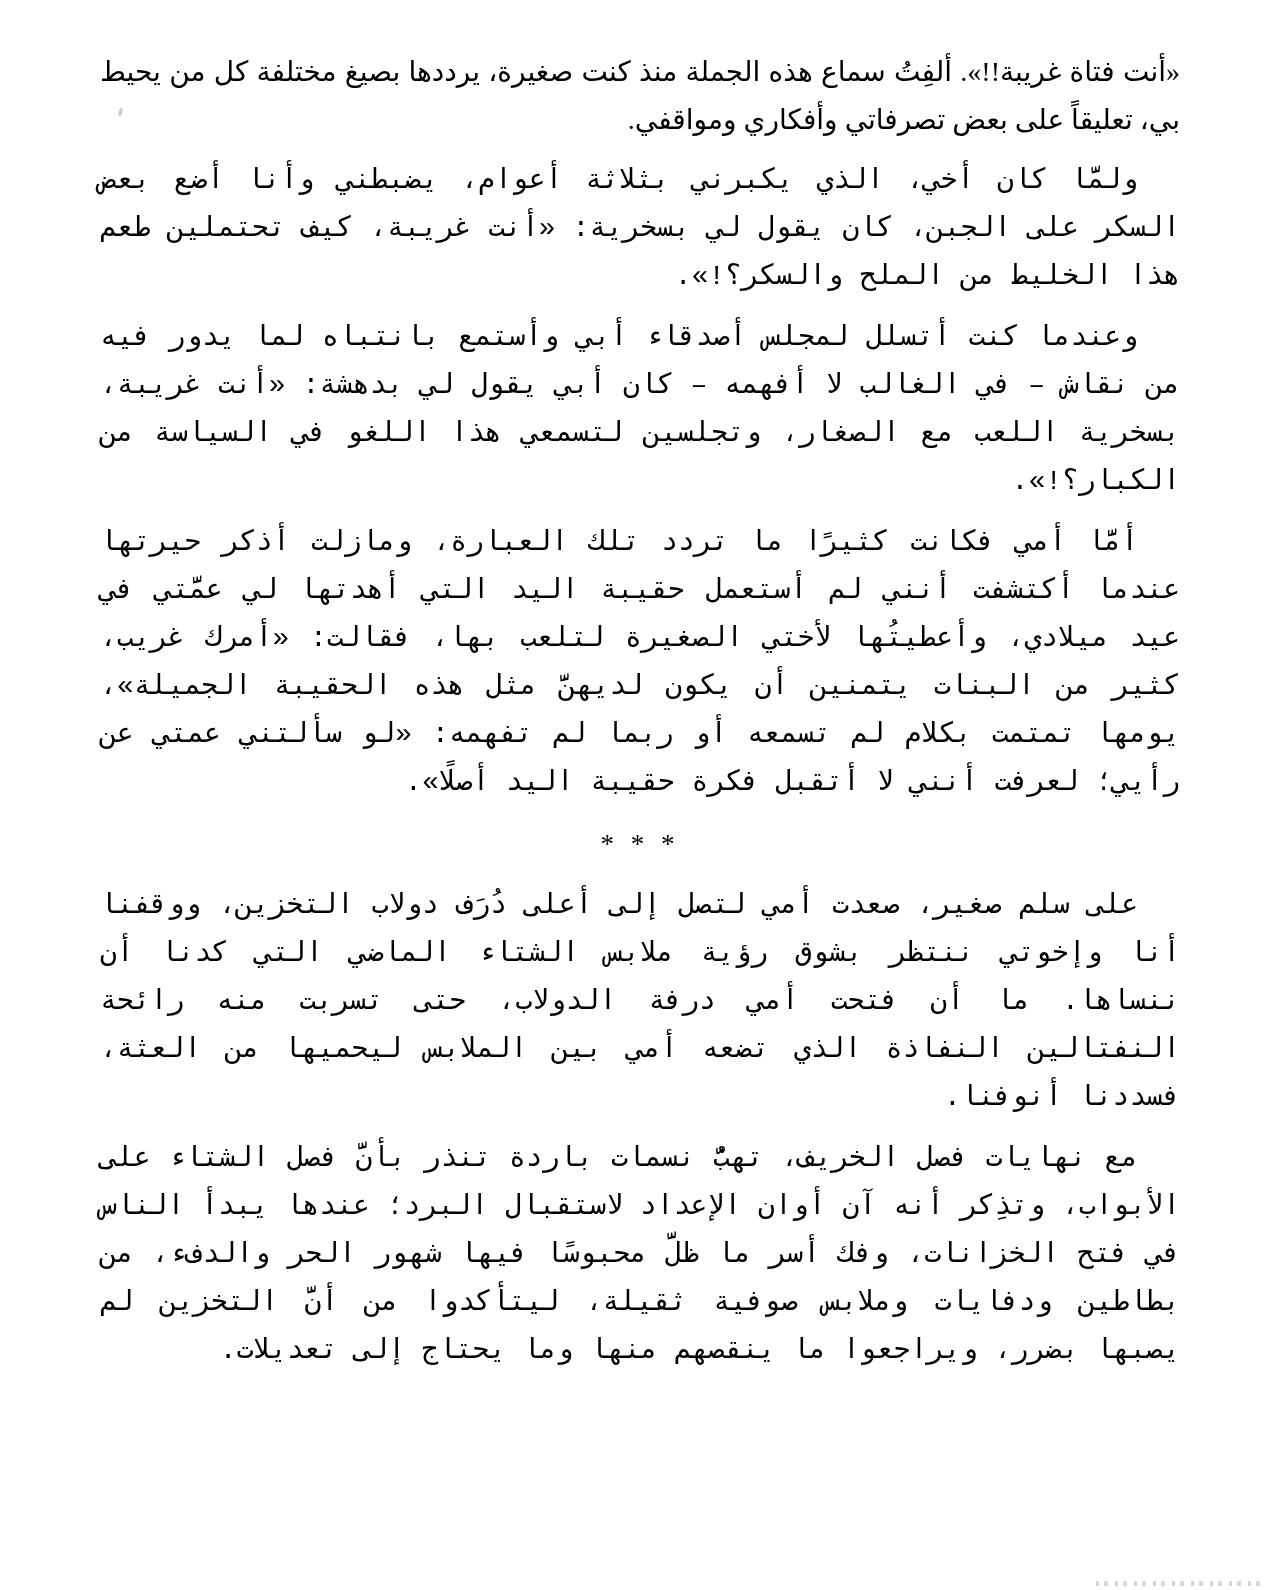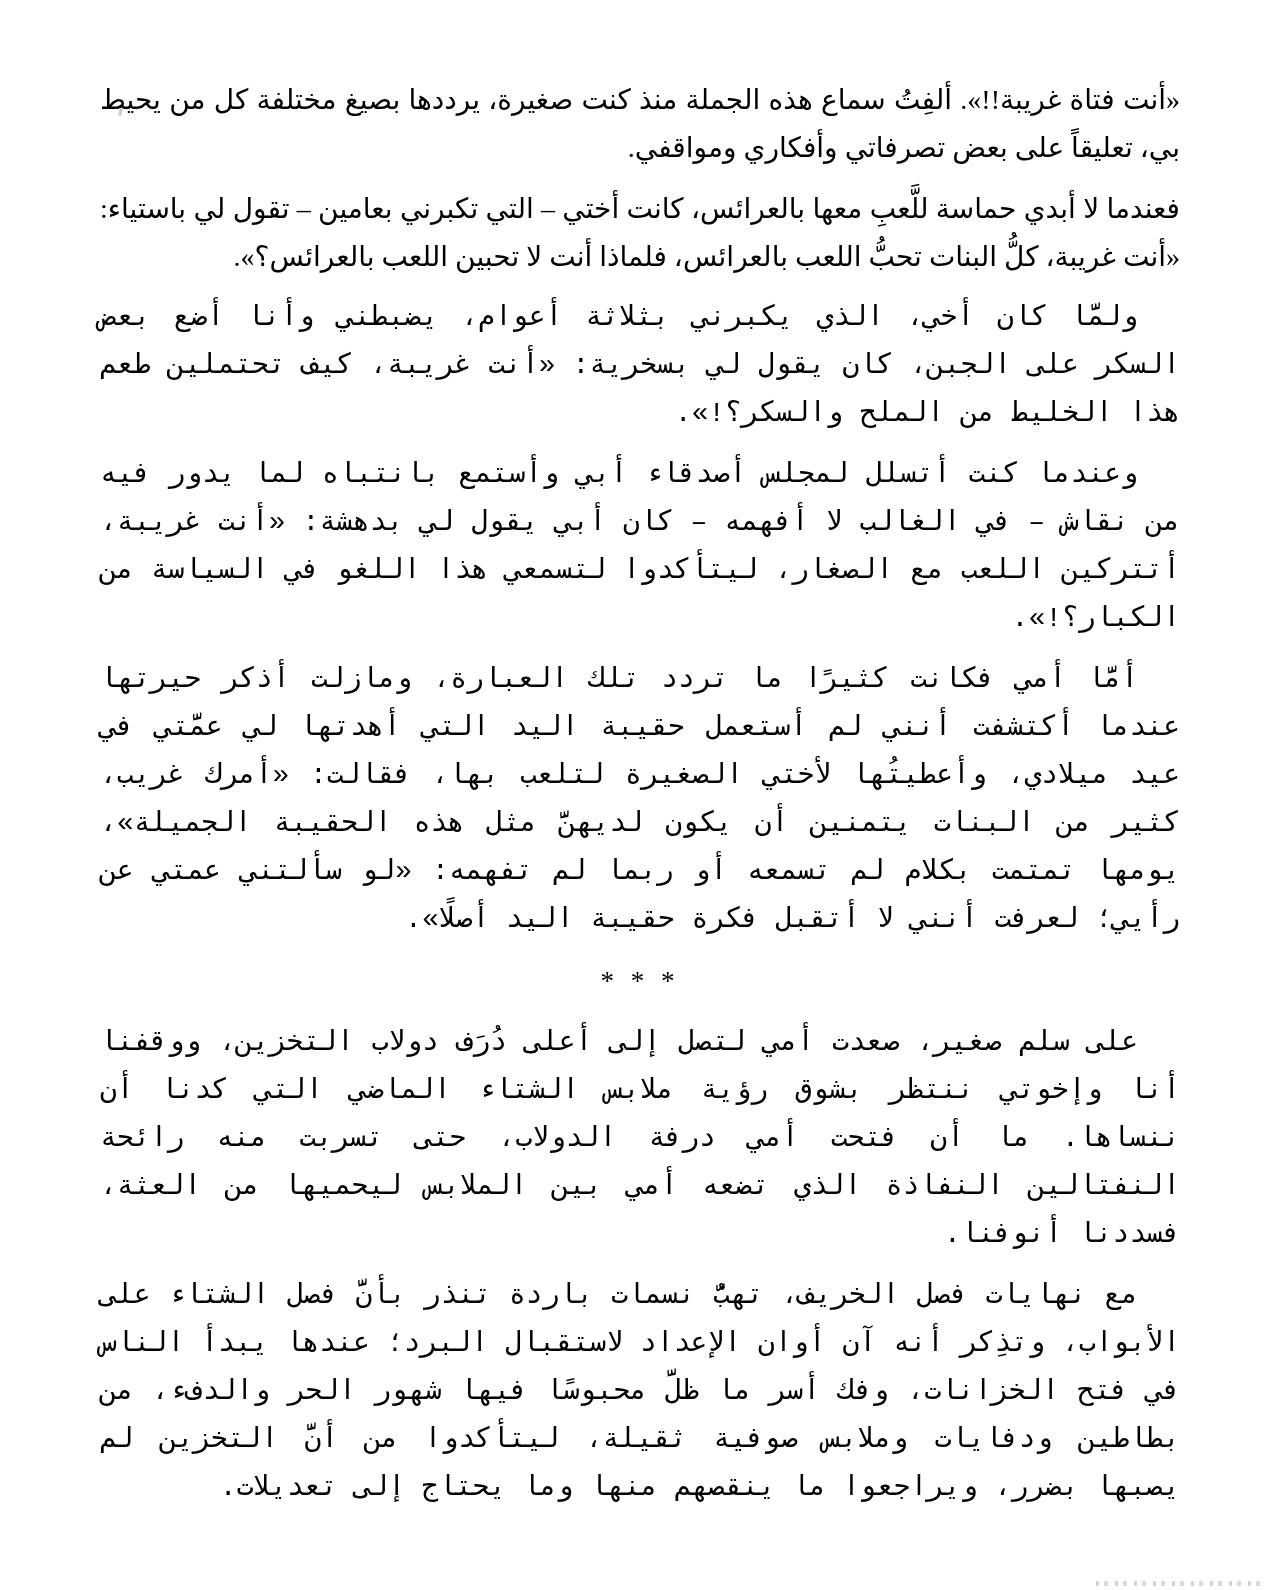--- a/index.html
+++ b/index.html
@@ -11,21 +11,21 @@
     width: 1280px;
     height: 1590px;
     overflow: hidden;
     position: relative;
   }
   .page {
     position: relative;
     box-sizing: border-box;
     width: 1280px;
     height: 1590px;
-    padding: 76px 100px 0 100px;
+    padding: 48px 100px 0 100px;
     direction: rtl;
     unicode-bidi: embed;
     color: #000000;
     font-family: "Liberation Serif", "DejaVu Serif", "DejaVu Sans", serif;
     font-size: 28px;
     line-height: 48px;
   }
   .para {
     margin: 0 0 13px 0;
     text-align: justify;
@@ -76,26 +76,25 @@
     margin-top: 3px;
   }
 </style>
 </head>
 <body>
 
 <div class="page">
 
   <p class="para">«أنت فتاة غريبة!!». ألفِتُ سماع هذه الجملة منذ كنت صغيرة، يرددها بصيغ مختلفة كل من يحيط بي، تعليقاً على بعض تصرفاتي وأفكاري ومواقفي.</p>
 
-  <p class="para">فعندما لا أبدي حماسة للَّعبِ معها بالعرائس، كانت أختي – التي تكبرني بعامين – تقول لي باستياء: «أنت غريبة، كلُّ البنات تحبُّ اللعب بالعرائس، فلماذا أنت لا تحبين اللعب بالعرائس؟».</p>
 
   <p class="para indent">ولمَّا كان أخي، الذي يكبرني بثلاثة أعوام، يضبطني وأنا أضع بعض السكر على الجبن، كان يقول لي بسخرية: «أنت غريبة، كيف تحتملين طعم هذا الخليط من الملح والسكر؟!».</p>
 
 
-  <p class="para indent">وعندما كنت أتسلل لمجلس أصدقاء أبي وأستمع بانتباه لما يدور فيه من نقاش – في الغالب لا أفهمه – كان أبي يقول لي بدهشة: «أنت غريبة، أتتركين اللعب مع الصغار، ليتأكدوا لتسمعي هذا اللغو في السياسة من الكبار؟!».</p>
+  <p class="para indent">وعندما كنت أتسلل لمجلس أصدقاء أبي وأستمع بانتباه لما يدور فيه من نقاش – في الغالب لا أفهمه – كان أبي يقول لي بدهشة: «أنت غريبة، بسخرية اللعب مع الصغار، وتجلسين لتسمعي هذا اللغو في السياسة من الكبار؟!».</p>
 
   <p class="para indent">أمَّا أمي فكانت كثيرًا ما تردد تلك العبارة، ومازلت أذكر حيرتها عندما أكتشفت أنني لم أستعمل حقيبة اليد التي أهدتها لي عمَّتي في عيد ميلادي، وأعطيتُها لأختي الصغيرة لتلعب بها، فقالت: «أمرك غريب، كثير من البنات يتمنين أن يكون لديهنَّ مثل هذه الحقيبة الجميلة»، يومها تمتمت بكلام لم تسمعه أو ربما لم تفهمه: «لو سألتني عمتي عن رأيي؛ لعرفت أنني لا أتقبل فكرة حقيبة اليد أصلًا».</p>
 
   <div class="divider">* * *</div>
 
   <p class="para indent">على سلم صغير، صعدت أمي لتصل إلى أعلى دُرَف دولاب التخزين، ووقفنا أنا وإخوتي ننتظر بشوق رؤية ملابس الشتاء الماضي التي كدنا أن ننساها. ما أن فتحت أمي درفة الدولاب، حتى تسربت منه رائحة النفتالين النفاذة الذي تضعه أمي بين الملابس ليحميها من العثة، فسددنا أنوفنا.</p>
 
   <p class="para indent">مع نهايات فصل الخريف، تهبُّ نسمات باردة تنذر بأنَّ فصل الشتاء على الأبواب، وتذِكر أنه آن أوان الإعداد لاستقبال البرد؛ عندها يبدأ الناس في فتح الخزانات، وفك أسر ما ظلَّ محبوسًا فيها شهور الحر والدفء، من بطاطين ودفايات وملابس صوفية ثقيلة، ليتأكدوا من أنَّ التخزين لم يصبها بضرر، ويراجعوا ما ينقصهم منها وما يحتاج إلى تعديلات.</p>
 
 </div>

